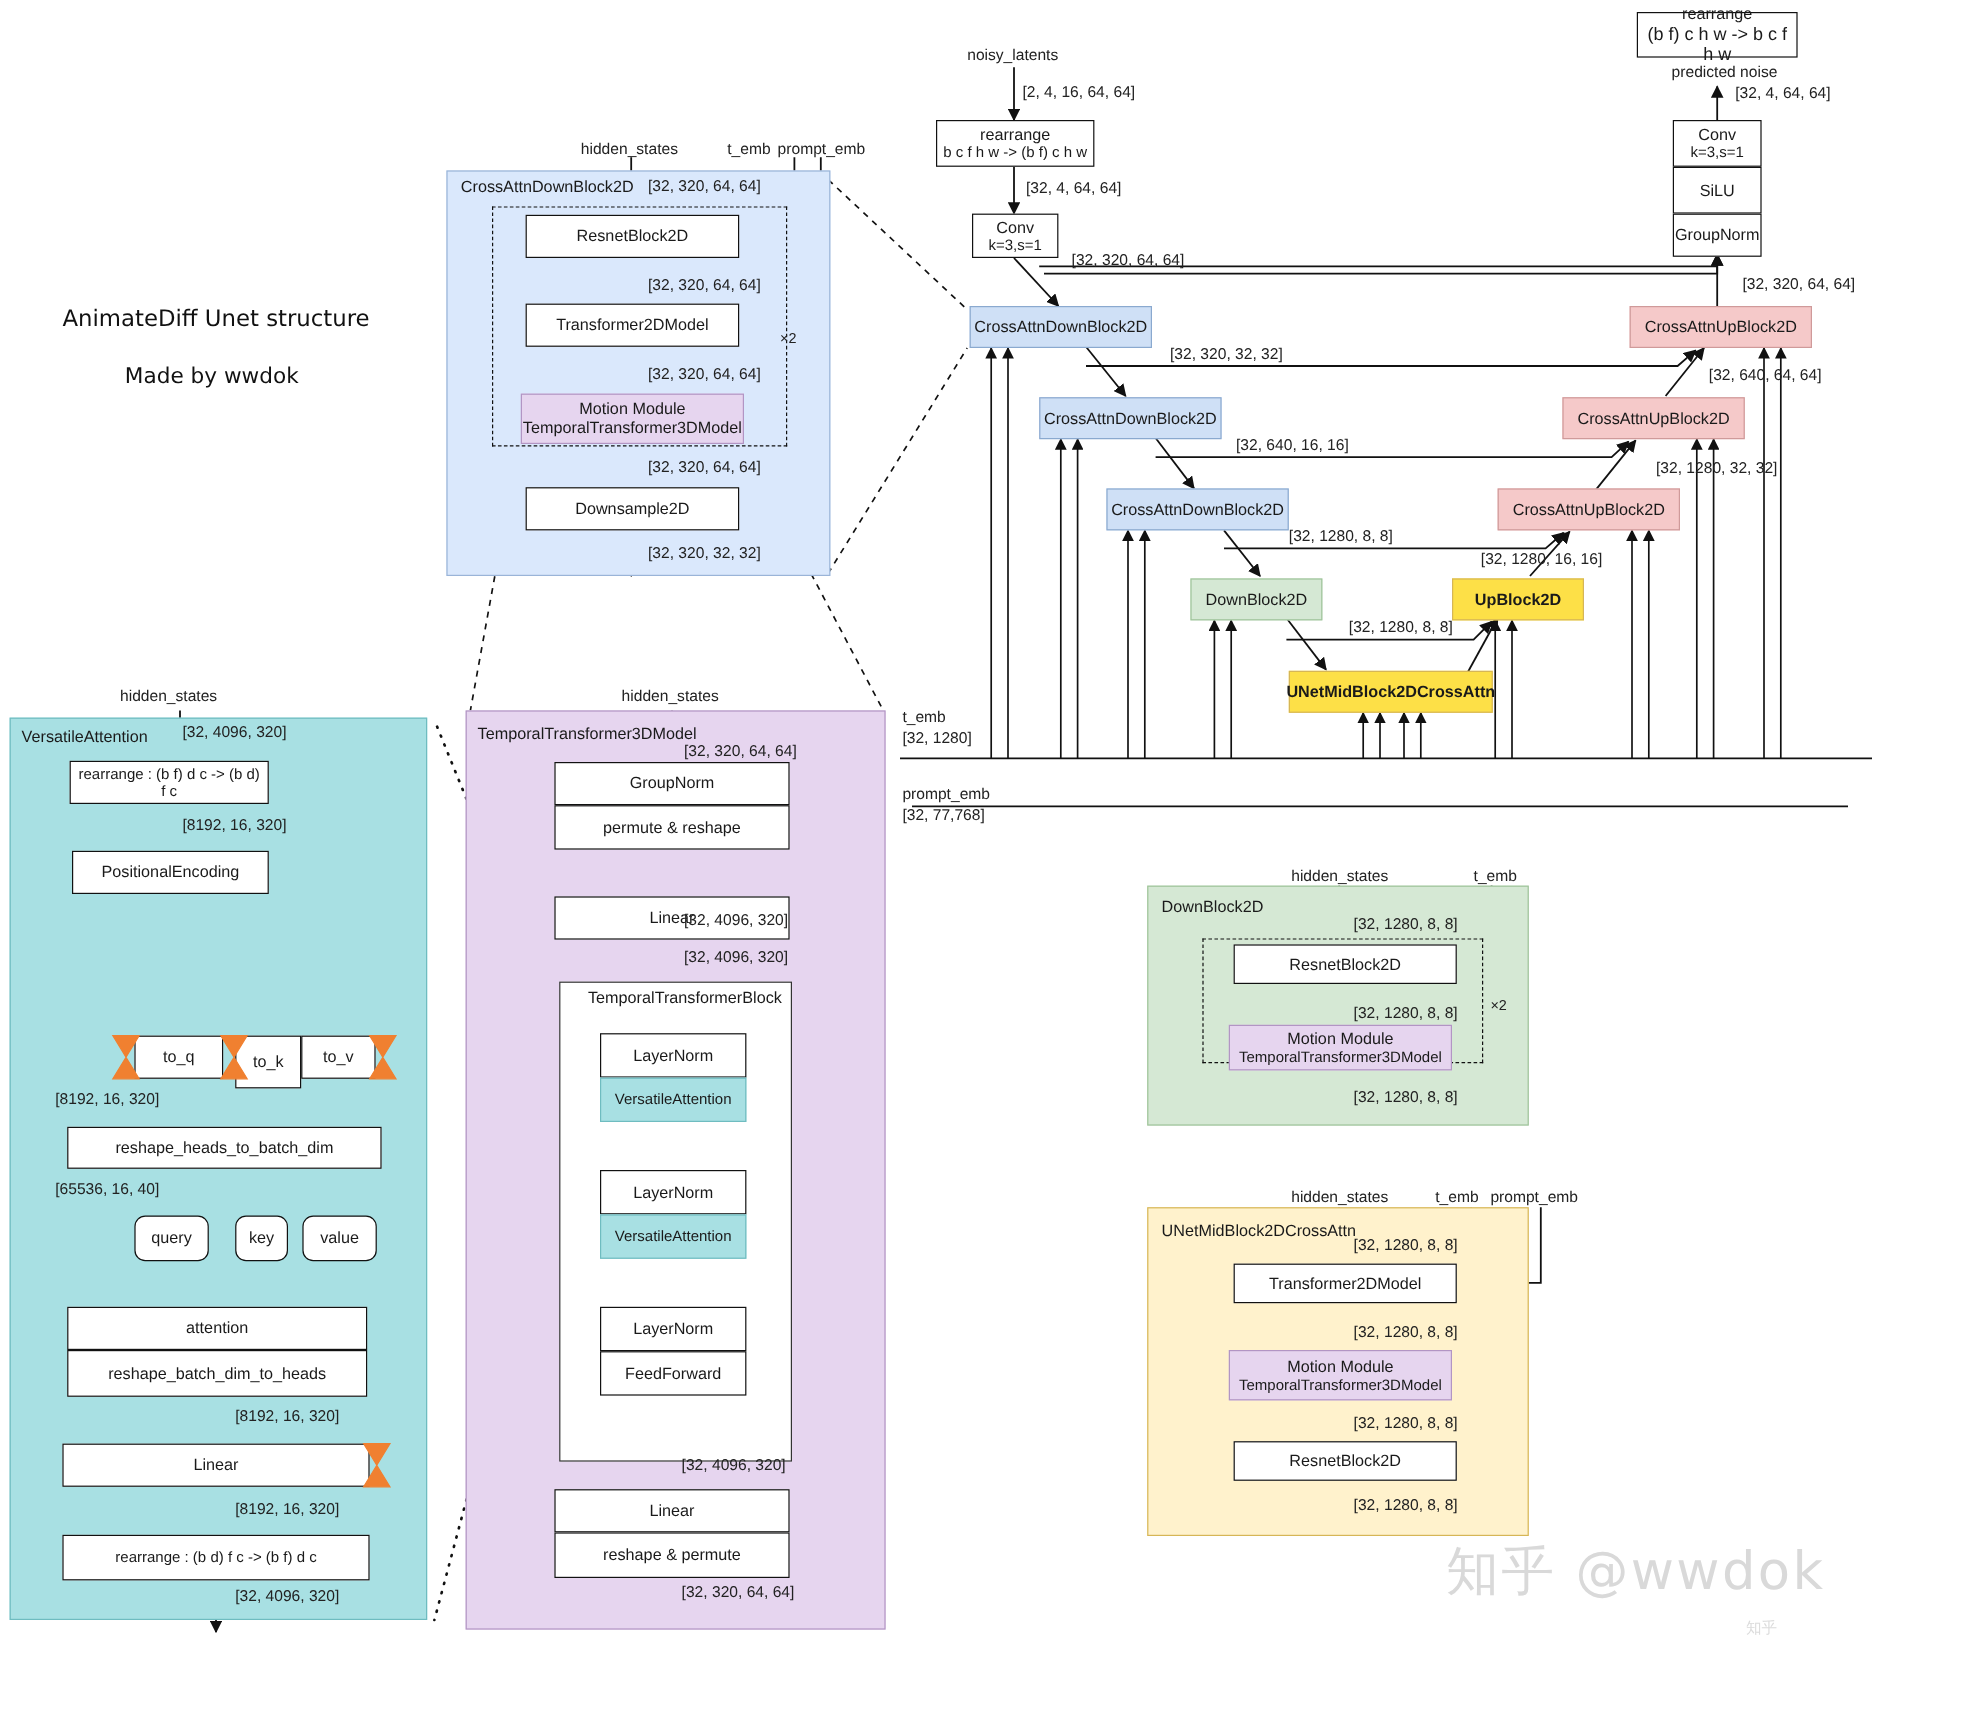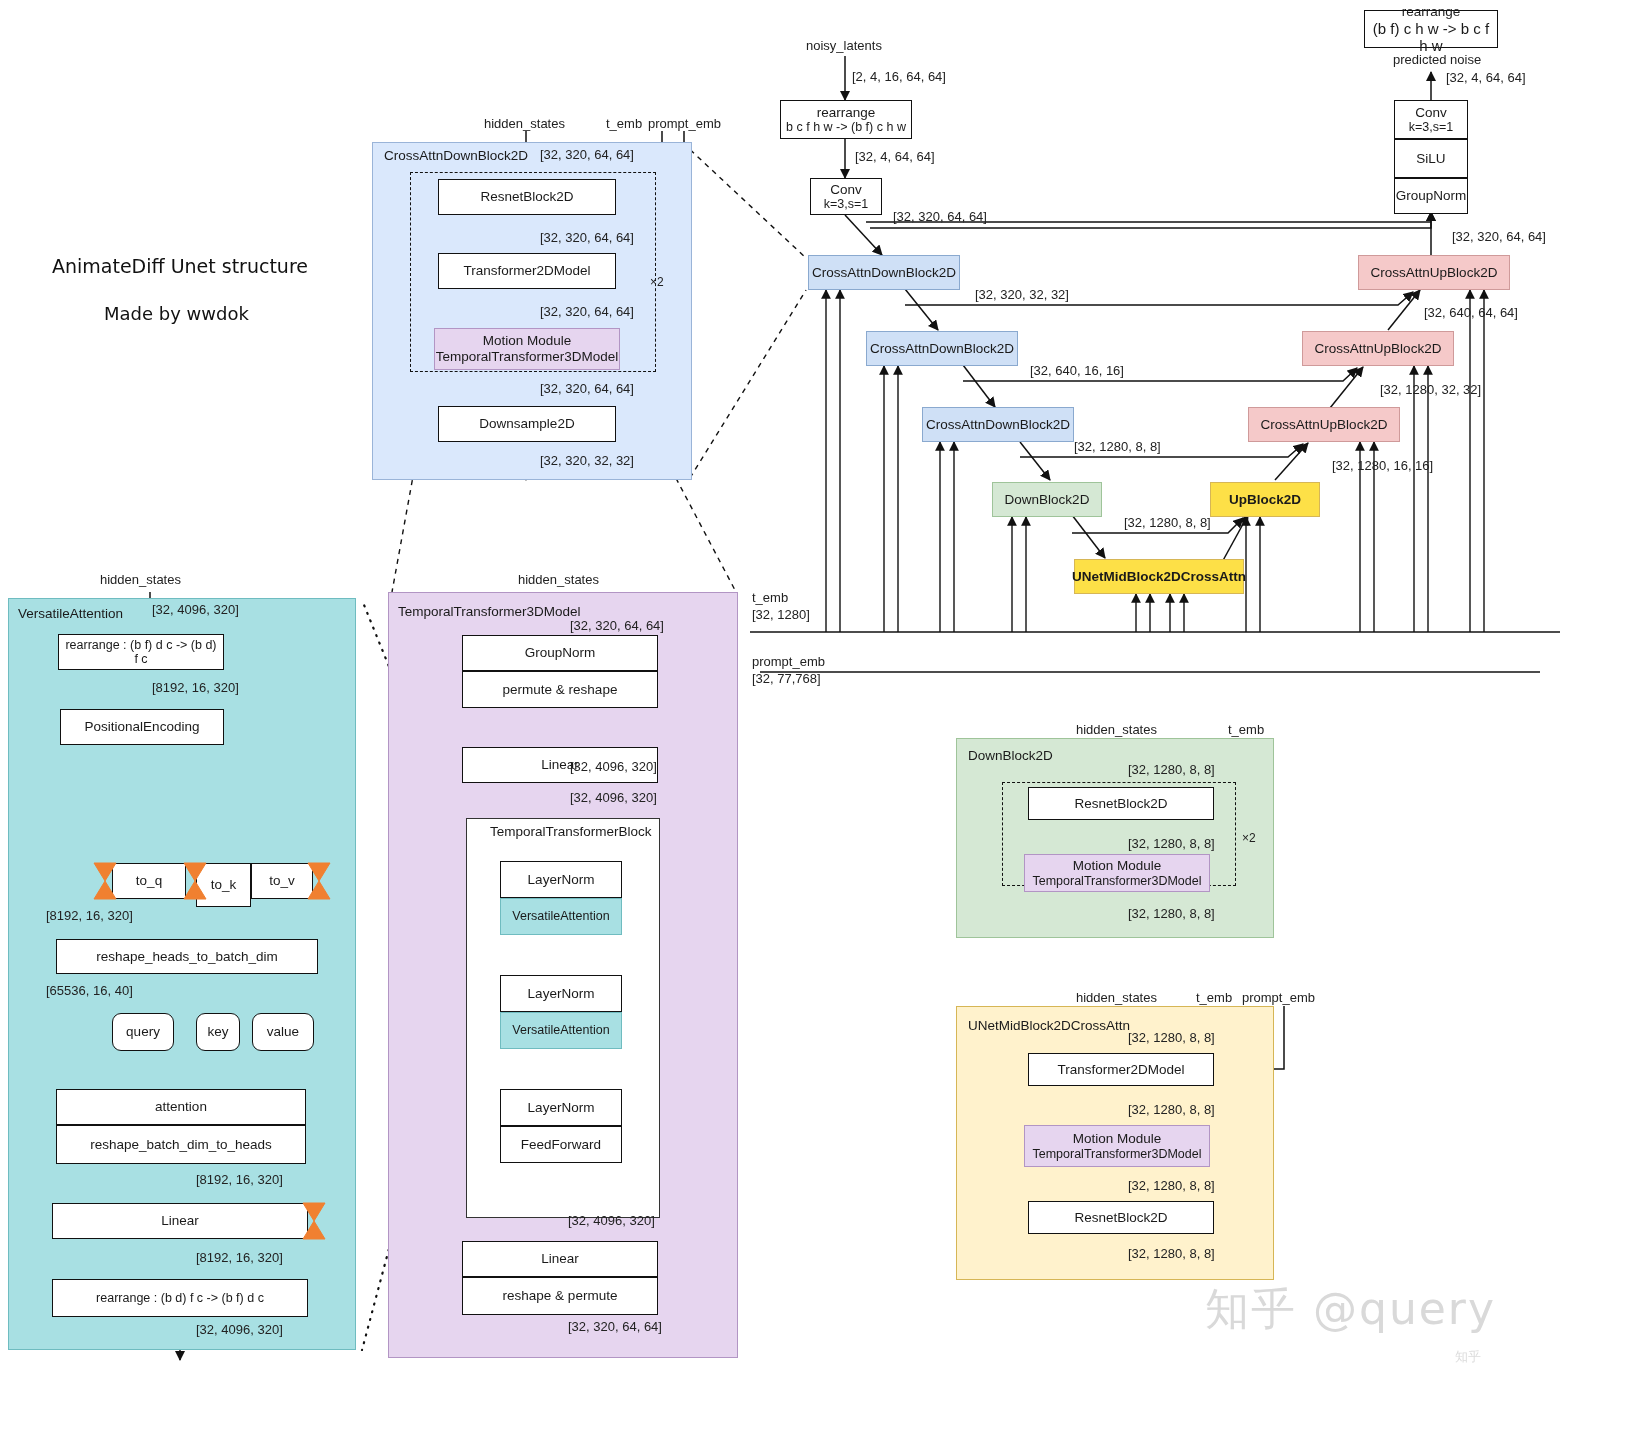--- a/index.html
+++ b/index.html
@@ -258,21 +258,21 @@
 
   <div class="blk c-blue" style="left:922px;top:407px;width:152px;height:35px;">CrossAttnDownBlock2D</div>
   <div class="lbl" style="left:1074px;top:439px;">[32, 1280, 8, 8]</div>
 
   <div class="blk c-green" style="left:992px;top:482px;width:110px;height:35px;">DownBlock2D</div>
   <div class="lbl" style="left:1124px;top:515px;">[32, 1280, 8, 8]</div>
 
   <div class="blk c-yellow" style="left:1074px;top:559px;width:170px;height:35px;">UNetMidBlock2DCrossAttn</div>
 
   <div class="blk c-yellow" style="left:1210px;top:482px;width:110px;height:35px;">UpBlock2D</div>
-  <div class="lbl" style="left:1332px;top:458px;">[32, 1280, 16, 16]</div>
+  <div class="lbl" style="left:1234px;top:458px;">[32, 1280, 16, 16]</div>
 
   <div class="blk c-red" style="left:1248px;top:407px;width:152px;height:35px;">CrossAttnUpBlock2D</div>
   <div class="lbl" style="left:1380px;top:382px;">[32, 1280, 32, 32]</div>
 
   <div class="blk c-red" style="left:1302px;top:331px;width:152px;height:35px;">CrossAttnUpBlock2D</div>
   <div class="lbl" style="left:1424px;top:305px;">[32, 640, 64, 64]</div>
 
   <div class="blk c-red" style="left:1358px;top:255px;width:152px;height:35px;">CrossAttnUpBlock2D</div>
   <div class="lbl" style="left:1452px;top:229px;">[32, 320, 64, 64]</div>
 
@@ -406,16 +406,16 @@
 
   <div class="node two c-ltpurple" style="left:1024px;top:1125px;width:186px;height:42px;border:1.2px solid #b295c4;">
     <span>Motion Module</span>
     <span style="font-size:12.5px">TemporalTransformer3DModel</span>
   </div>
   <div class="lbl" style="left:1128px;top:1178px;">[32, 1280, 8, 8]</div>
 
   <div class="node" style="left:1028px;top:1201px;width:186px;height:33px;">ResnetBlock2D</div>
   <div class="lbl" style="left:1128px;top:1246px;">[32, 1280, 8, 8]</div>
 
-  <div class="wm" style="left:1205px;top:1280px;">知乎 @query</div>
+  <div class="wm" style="left:1205px;top:1280px;">知乎 @wwdok</div>
   <div class="wm2" style="left:1455px;top:1348px;">知乎</div>
 
 </div>
 
 </body></html>

